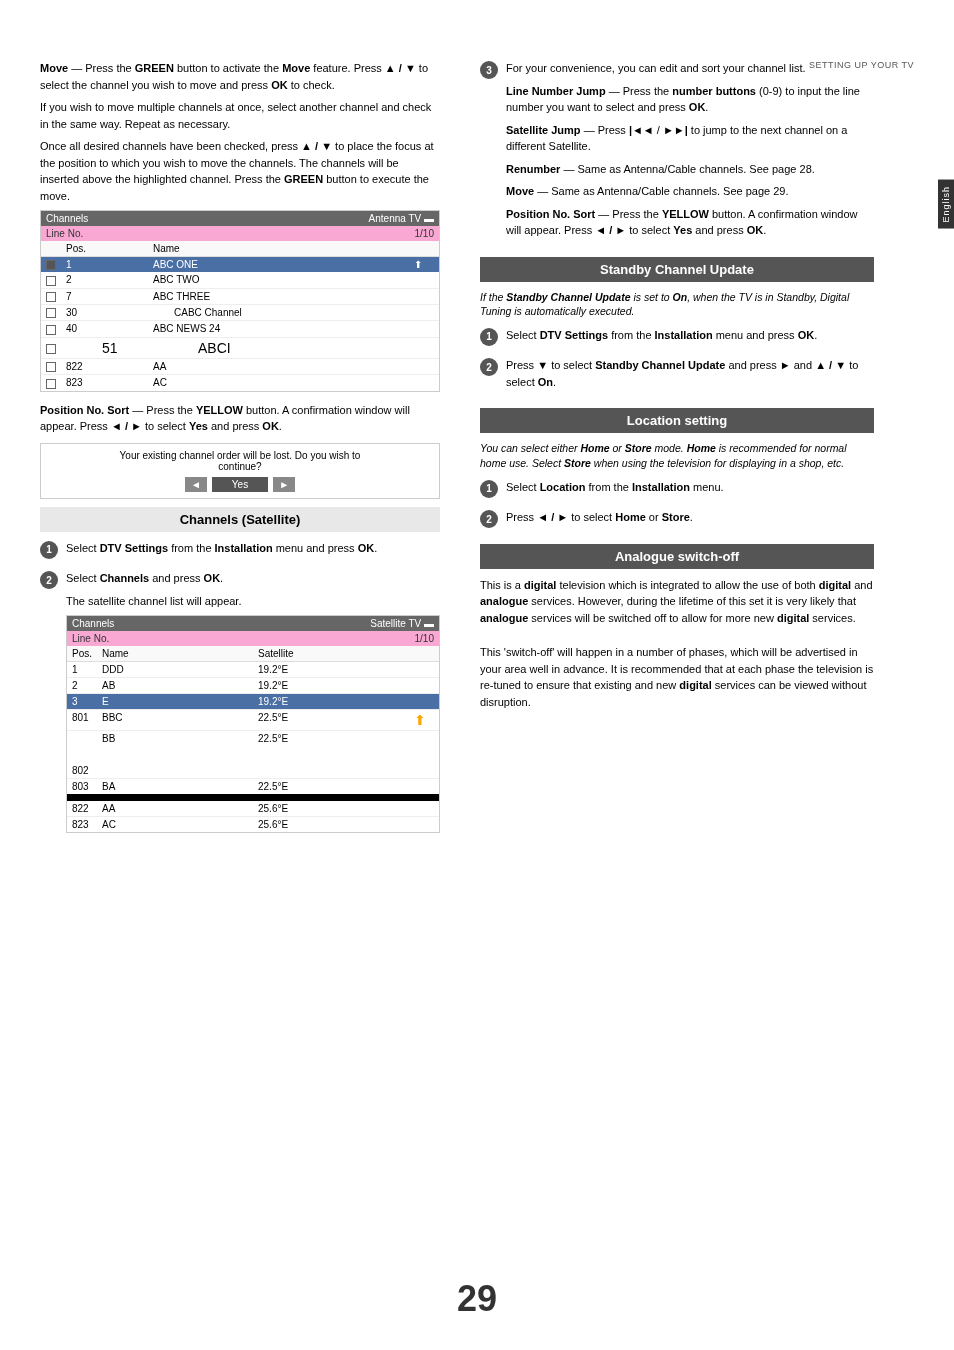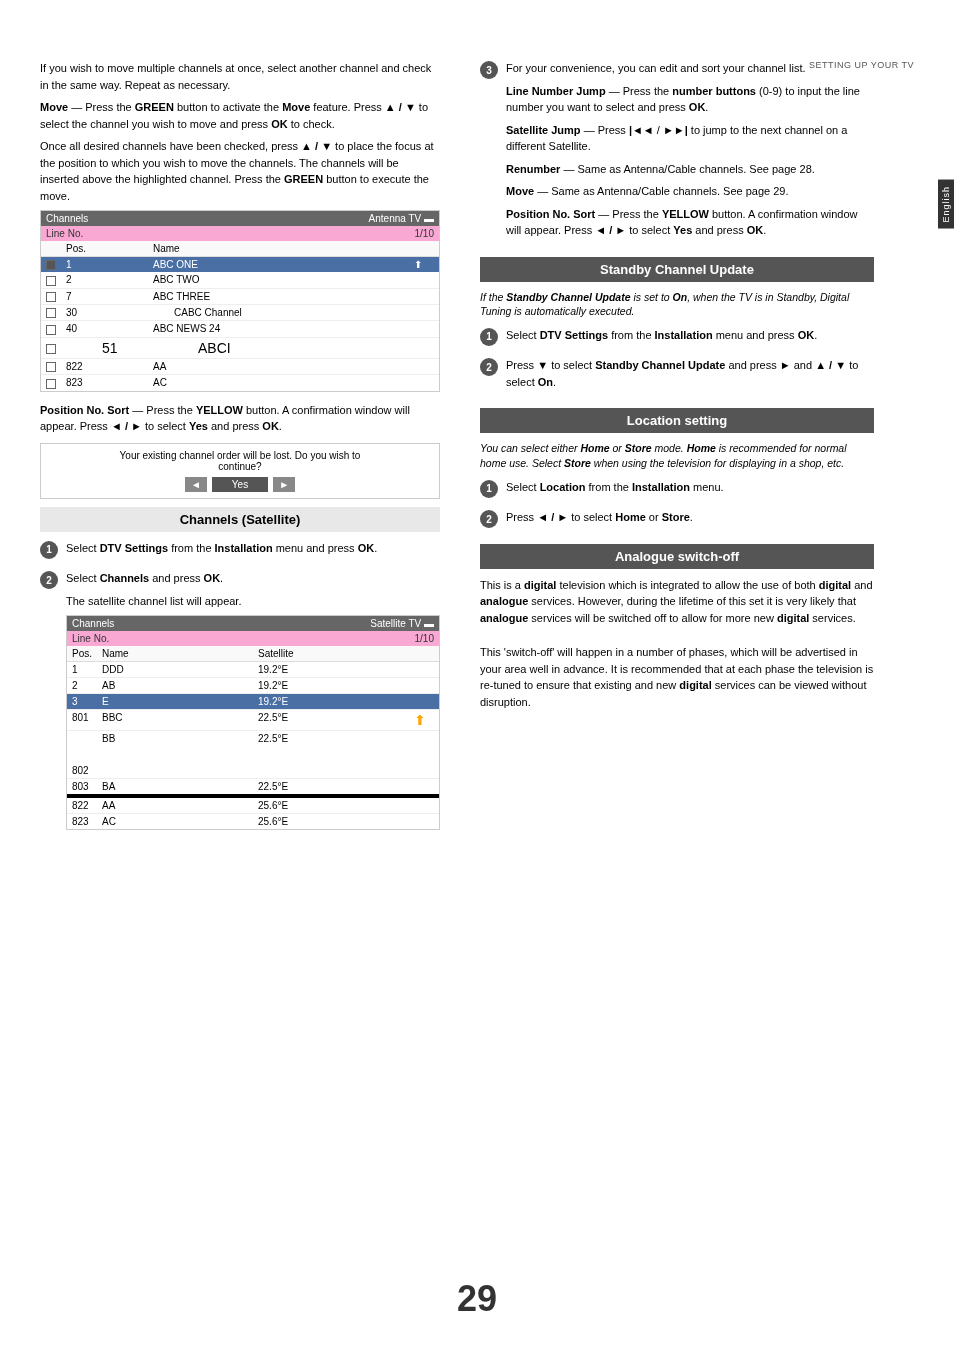--- a/index.html
+++ b/index.html
@@ -191,24 +191,24 @@
 
 <div class="english-tab">
   <span>English</span>
 </div>
 
 <div class="main-content">
 
   <div class="left-col">
 
     <p>
+      <strong>Move</strong> — Press the <strong>GREEN</strong> button to activate the <strong>Move</strong> feature. Press <strong>▲ / ▼</strong> to select the channel you wish to move and press <strong>OK</strong> to check.
+    </p>
+    <p>
       If you wish to move multiple channels at once, select another channel and check in the same way. Repeat as necessary.
-    </p>
-    <p>
-      <strong>Move</strong> — Press the <strong>GREEN</strong> button to activate the <strong>Move</strong> feature. Press <strong>▲ / ▼</strong> to select the channel you wish to move and press <strong>OK</strong> to check.
     </p>
     <p>
       Once all desired channels have been checked, press <strong>▲ / ▼</strong> to place the focus at the position to which you wish to move the channels. The channels will be inserted above the highlighted channel. Press the <strong>GREEN</strong> button to execute the move.
     </p>
 
     <div class="table-container">
       <div class="table-header-row">
         <span>Channels</span>
         <span>Antenna TV ▬</span>
       </div>
@@ -342,21 +342,21 @@
             <span style="flex:2;">BBC</span>
             <span style="flex:2;">22.5°E</span>
             <span style="width:20px; color:orange; font-size:14px;">⬆</span>
           </div>
           <div style="display:flex; padding: 2px 5px; font-size:10px; border-bottom:1px solid #eee;">
             <span style="width:30px;margin-top:32px;">802</span>
             <span style="flex:2;">BB</span>
             <span style="flex:2;">22.5°E</span>
             <span style="width:20px;"></span>
           </div>
-          <div style="display:flex; padding: 2px 5px; font-size:10px; border-bottom:4px solid #000000;">
+          <div style="display:flex; padding: 2px 5px; font-size:10px; border-bottom:7px solid #000000;">
             <span style="width:30px;">803</span>
             <span style="flex:2;">BA</span>
             <span style="flex:2;">22.5°E</span>
             <span style="width:20px;"></span>
           </div>
           <div style="display:flex; padding: 2px 5px; font-size:10px; border-bottom:1px solid #eee;">
             <span style="width:30px;">822</span>
             <span style="flex:2;">AA</span>
             <span style="flex:2;">25.6°E</span>
             <span style="width:20px;"></span>

